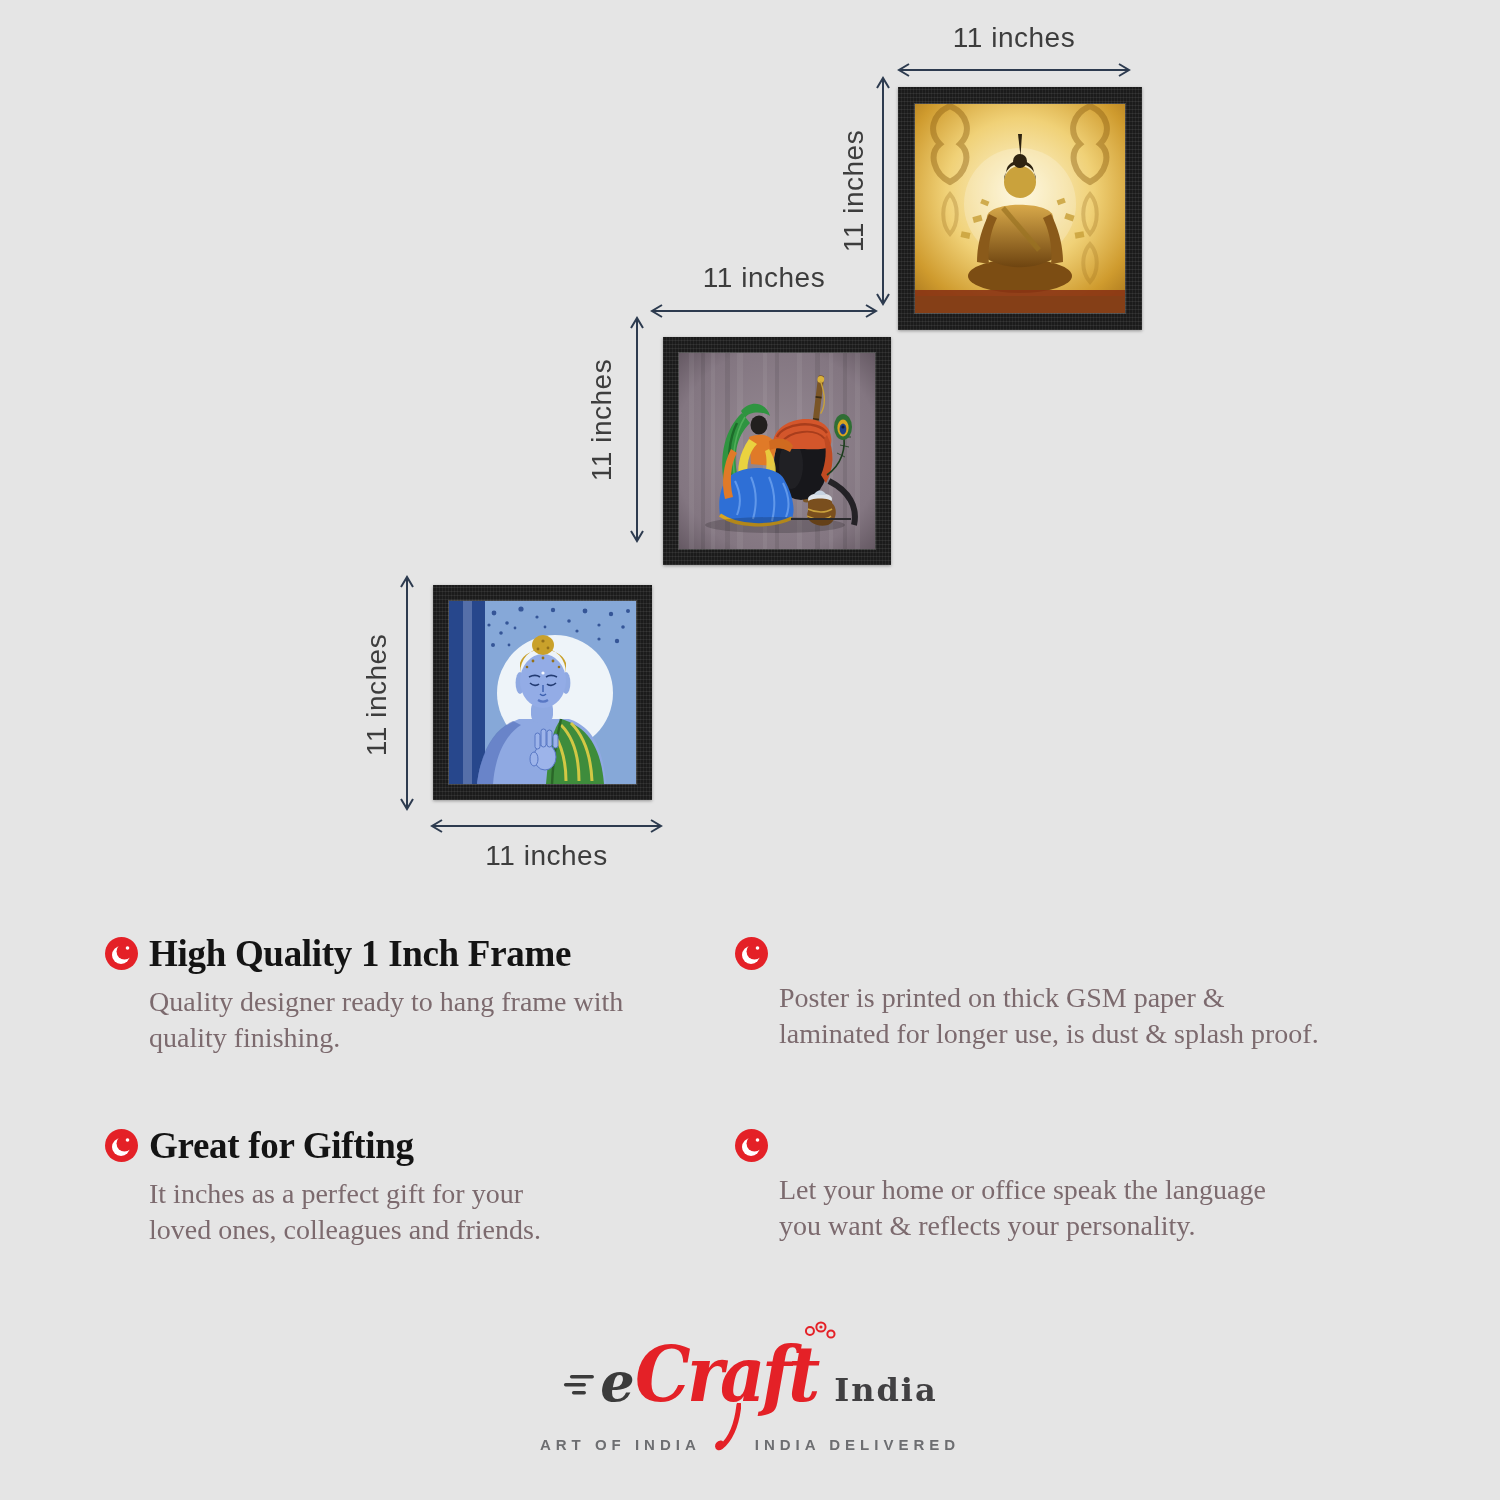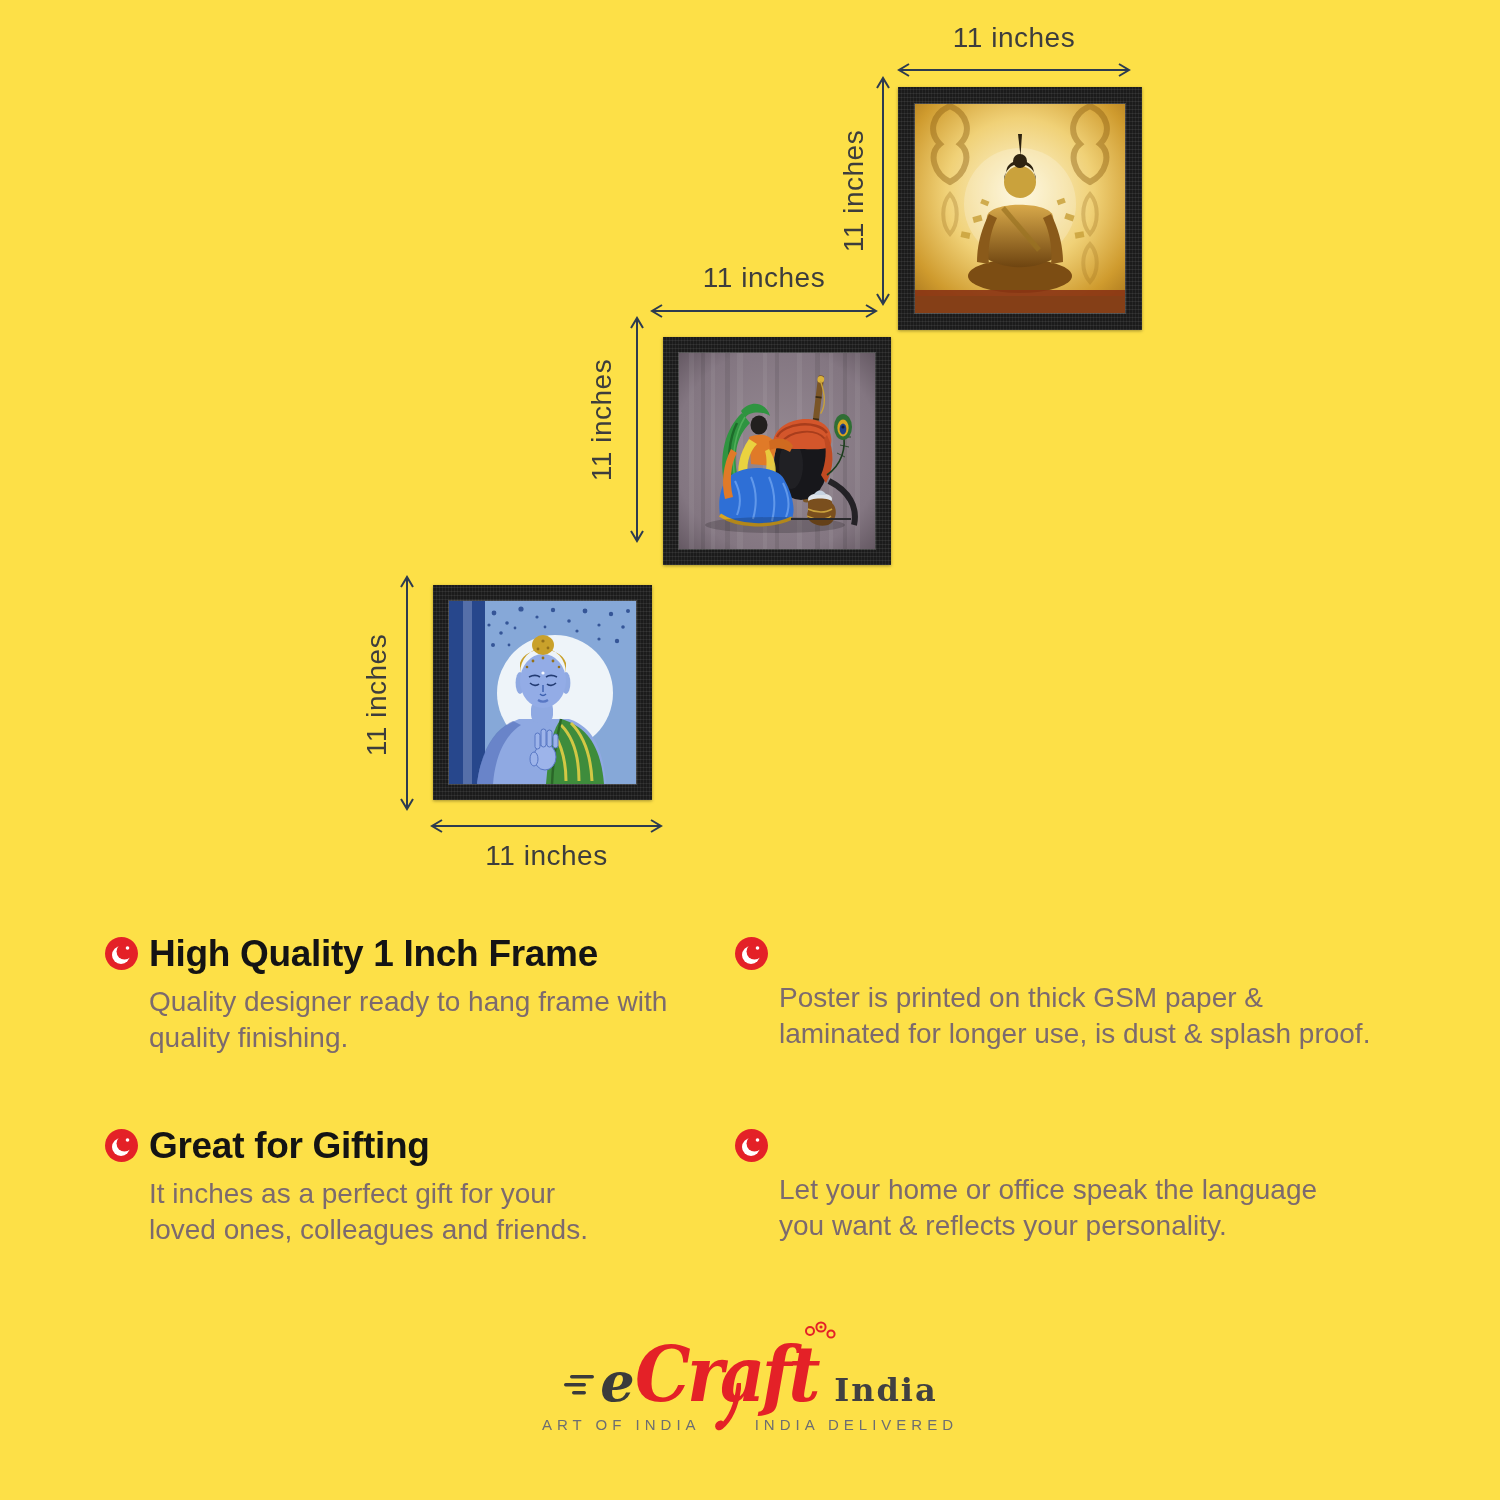--- a/index.html
+++ b/index.html
@@ -1,17 +1,17 @@
 <!DOCTYPE html>
 <html><head>
 <meta charset="utf-8">
 <style>
   html,body{margin:0;padding:0;background:#ffffff;}
   body{width:1500px;height:1500px;position:relative;font-family:"Liberation Sans",sans-serif;}
-  .canvas{position:absolute;left:0;top:0;width:1500px;height:1500px;background:#fde047;overflow:hidden;}
+  .canvas{position:absolute;left:0;top:0;width:1500px;height:1500px;background:#e5e5e5;overflow:hidden;}
 
   
   .frame{
     position:absolute;
     background:#1b1b1b;
     background-image:
       repeating-linear-gradient(0deg, rgba(255,255,255,.07) 0 1px, rgba(0,0,0,0) 1px 4px),
       repeating-linear-gradient(90deg, rgba(255,255,255,.05) 0 1px, rgba(0,0,0,0) 1px 3px);
     box-sizing:border-box;
     box-shadow:0 1px 3px rgba(0,0,0,.35);
@@ -23,21 +23,21 @@
   .dim-arrow{position:absolute;}
   .dim-arrow svg{display:block;}
   .dim-label{
     position:absolute;
     font-size:28px;color:#3d3d3d;letter-spacing:.5px;
     text-align:center;white-space:nowrap;
   }
   .dim-label.h{transform:translate(-50%,-50%) rotate(-90deg);}
 
   
-  .feature{position:absolute;}
+  .feature{position:absolute;font-family:Liberation Serif, serif;}
   .feature-head{display:flex;align-items:flex-start;gap:11px;}
   .feature-head svg{flex:0 0 auto;margin-top:4px;}
   .feature-title{
     font-size:37px;font-weight:bold;color:#141414;line-height:1.12;
     letter-spacing:-0.3px;
   }
   .feature-desc{
     margin:10px 0 0 44px;
     font-size:28px;line-height:36px;color:#7c6a6e;
     white-space:pre-line;
@@ -46,22 +46,22 @@
   
   .logo{position:absolute;left:750px;top:1337px;transform:translateX(-50%);text-align:center;}
   .logo-row{display:flex;align-items:baseline;justify-content:center;}
   .logo-speed{align-self:flex-end;margin:0 4px 16px 0;}
   .logo-e{font-family:"DejaVu Serif",serif;font-style:italic;font-weight:bold;font-size:54px;color:#3b3b3b;line-height:1;}
   .logo-craft-wrap{position:relative;}
   .logo-craft{font-family:"DejaVu Serif",serif;font-style:italic;font-weight:bold;font-size:76px;color:#e42127;line-height:1;letter-spacing:-4px;display:inline-block;transform:scaleX(.92);transform-origin:left bottom;}
   .peacock-motif{position:absolute;right:-4px;top:-16px;}
   .logo-india{font-family:"DejaVu Serif",serif;font-weight:bold;font-size:32px;color:#414042;letter-spacing:2px;line-height:1;margin-left:2px;}
   .logo-tagline{
-    display:flex;align-items:center;justify-content:center;gap:14px;margin-top:0;
-    font-size:15px;letter-spacing:5px;color:#6d6e71;font-weight:normal;
+    display:flex;align-items:center;justify-content:center;gap:14px;margin-top:20px;
+    font-size:15px;letter-spacing:5px;color:#6d6e71;font-weight:bold;
   }
   .tagline-swash{margin-top:-30px;}
 </style>
 </head>
 <body>
 
 <div class="canvas">
 
   <div class="dim-label" style="left:895px;top:22px;width:238px;">11 inches</div>
   <div class="dim-arrow" style="left:895px;top:62px;">

